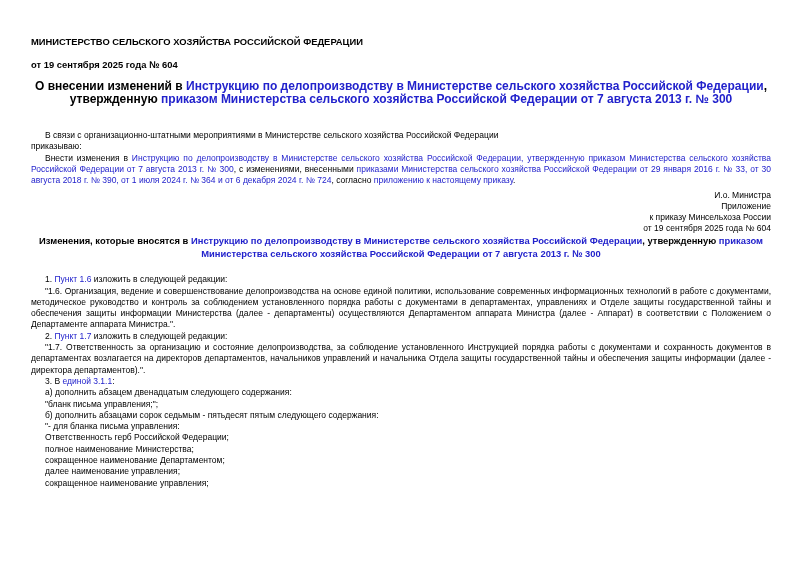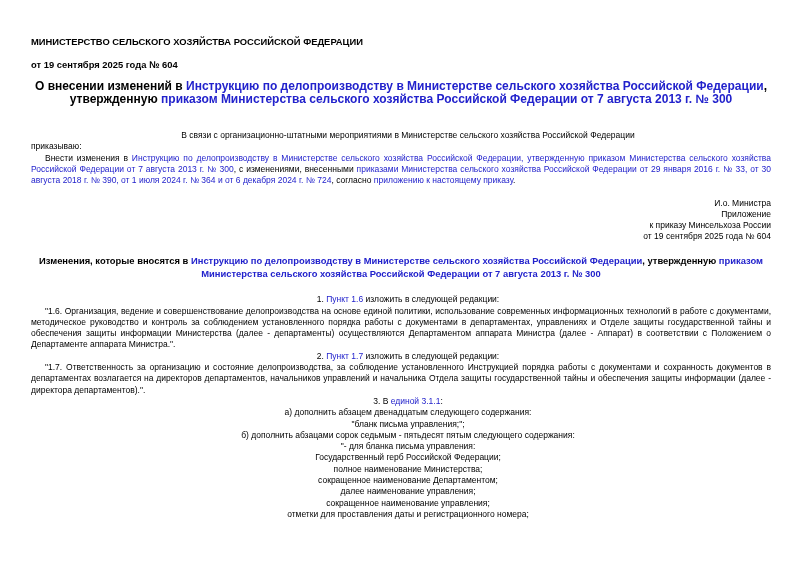--- a/index.html
+++ b/index.html
@@ -7,24 +7,24 @@
     width:807px;height:571px;background:#ffffff;color:#000000;
     font-family:"Liberation Sans", sans-serif;overflow:hidden;
   }
   .page{box-sizing:border-box;width:807px;height:571px;padding:36px 36px 0 31px;}
   .hdr{text-align:left;font-weight:bold;font-size:9.4px;line-height:12px;}
   .hdr-gap{margin-top:11px;}
   .doc-title{margin-top:9px;text-align:center;font-weight:bold;font-size:12px;line-height:13px;}
   p{margin:0;}
   .body-text{font-size:8.5px;line-height:11.3px;}
   .preamble{margin-top:24px;}
-  .ind{text-indent:14px;text-align:center;}
+  .ind{text-indent:14px;}
   .just{text-align:justify;}
-  .right-block{margin-top:12px;text-align:right;font-size:8.5px;line-height:10.7px;}
-  .annex-title{margin-top:13px;text-align:center;font-weight:bold;font-size:9.4px;line-height:13px;}
+  .right-block{margin-top:4px;text-align:right;font-size:8.5px;line-height:10.7px;}
+  .annex-title{margin-top:1px;text-align:center;font-weight:bold;font-size:9.4px;line-height:13px;}
   .amendments{margin-top:14px;}
   .lnk{color:#2222cc;cursor:pointer;text-decoration:none;}
 </style>
 </head>
 <body>
 
 <div class="page">
 
   <div class="hdr">МИНИСТЕРСТВО СЕЛЬСКОГО ХОЗЯЙСТВА РОССИЙСКОЙ ФЕДЕРАЦИИ</div>
   <div class="hdr hdr-gap">от 19 сентября 2025 года № 604</div>
@@ -51,22 +51,21 @@
     <p class="ind just">"1.6. Организация, ведение и совершенствование делопроизводства на основе единой политики, использование современных информационных технологий в работе с документами, методическое руководство и контроль за соблюдением установленного порядка работы с документами в департаментах, управлениях и Отделе защиты государственной тайны и обеспечения защиты информации Министерства (далее - департаменты) осуществляются Департаментом аппарата Министра (далее - Аппарат) в соответствии с Положением о Департаменте аппарата Министра.".</p>
 
     <p class="ind"><span>2. </span><span class="lnk">Пункт 1.7</span><span> изложить в следующей редакции:</span></p>
     <p class="ind just">"1.7. Ответственность за организацию и состояние делопроизводства, за соблюдение установленного Инструкцией порядка работы с документами и сохранность документов в департаментах возлагается на директоров департаментов, начальников управлений и начальника Отдела защиты государственной тайны и обеспечения защиты информации (далее - директора департаментов).".</p>
 
     <p class="ind"><span>3. В </span><span class="lnk">единой 3.1.1</span><span>:</span></p>
     <p class="ind">а) дополнить абзацем двенадцатым следующего содержания:</p>
     <p class="ind">"бланк письма управления;";</p>
     <p class="ind">б) дополнить абзацами сорок седьмым - пятьдесят пятым следующего содержания:</p>
     <p class="ind">"- для бланка письма управления:</p>
-    <p class="ind">Государственный герб Российской Федерации;</p>
+    <p class="ind">Ответственность герб Российской Федерации;</p>
     <p class="ind">полное наименование Министерства;</p>
     <p class="ind">сокращенное наименование Департаментом;</p>
     <p class="ind">далее наименование управления;</p>
     <p class="ind">сокращенное наименование управления;</p>
-    <p class="ind">отметки для проставления даты и регистрационного номера;</p>
 
   </div>
 
 </div>
 
 </body></html>

